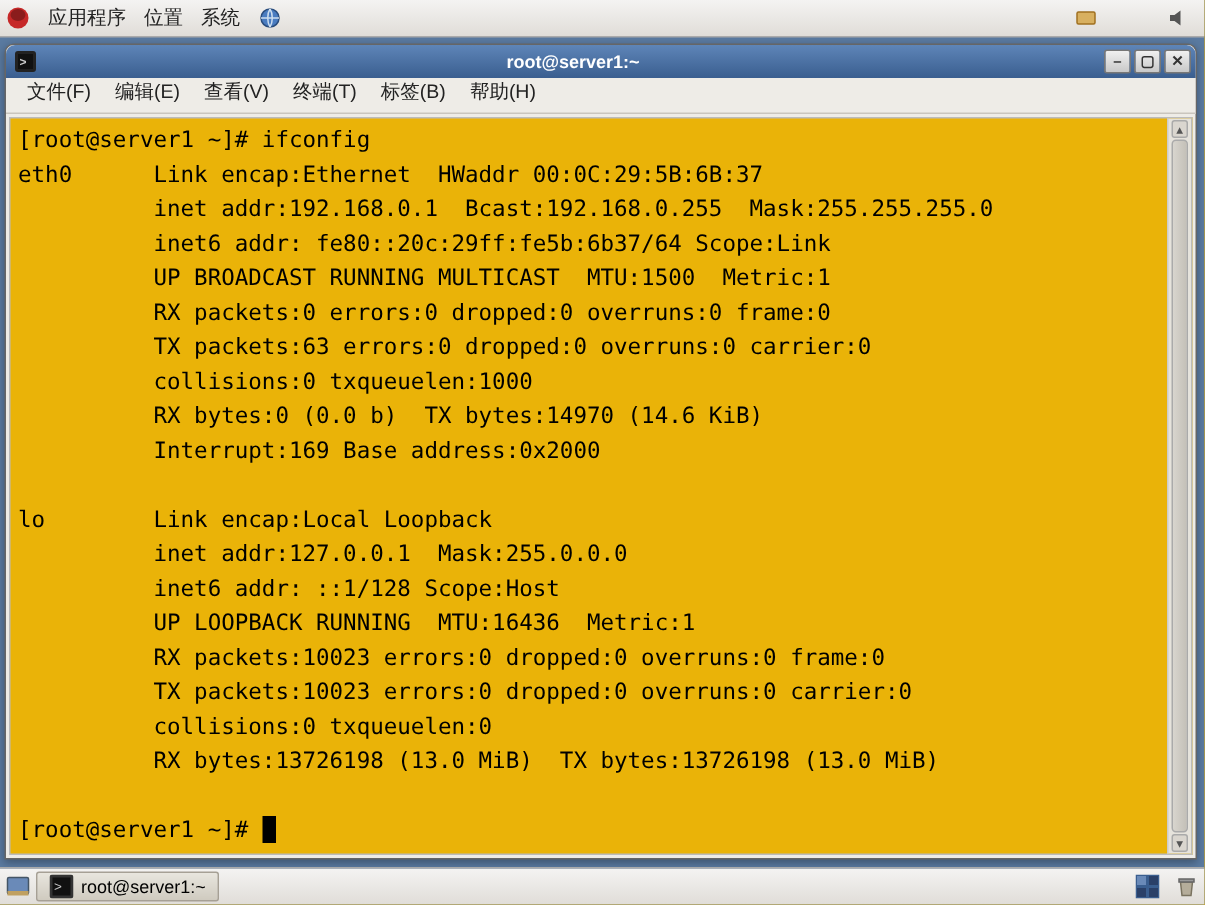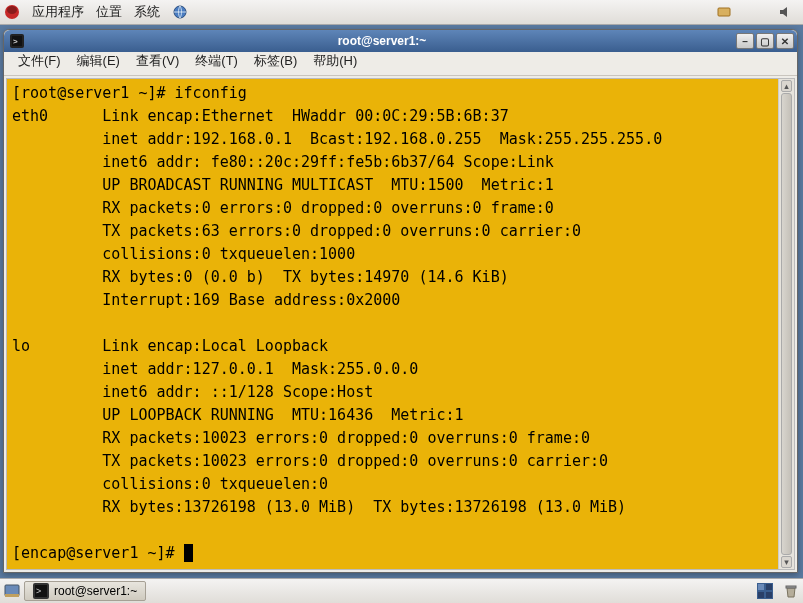--- a/index.html
+++ b/index.html
@@ -197,21 +197,21 @@
 
 lo        Link encap:Local Loopback
           inet addr:127.0.0.1  Mask:255.0.0.0
           inet6 addr: ::1/128 Scope:Host
           UP LOOPBACK RUNNING  MTU:16436  Metric:1
           RX packets:10023 errors:0 dropped:0 overruns:0 frame:0
           TX packets:10023 errors:0 dropped:0 overruns:0 carrier:0
           collisions:0 txqueuelen:0
           RX bytes:13726198 (13.0 MiB)  TX bytes:13726198 (13.0 MiB)
 
-<span>[encap@server1 ~]# </span><span class="cursor"></span></div>
+<span>[root@server1 ~]# </span><span class="cursor"></span></div>
     <div class="vscroll">
       <div class="vscroll-btn up">▴</div>
       <div class="vscroll-thumb"></div>
       <div class="vscroll-btn down">▾</div>
     </div>
   </div>
 </div>
 
 <div class="bottom-panel">
   <span class="small-icon">

